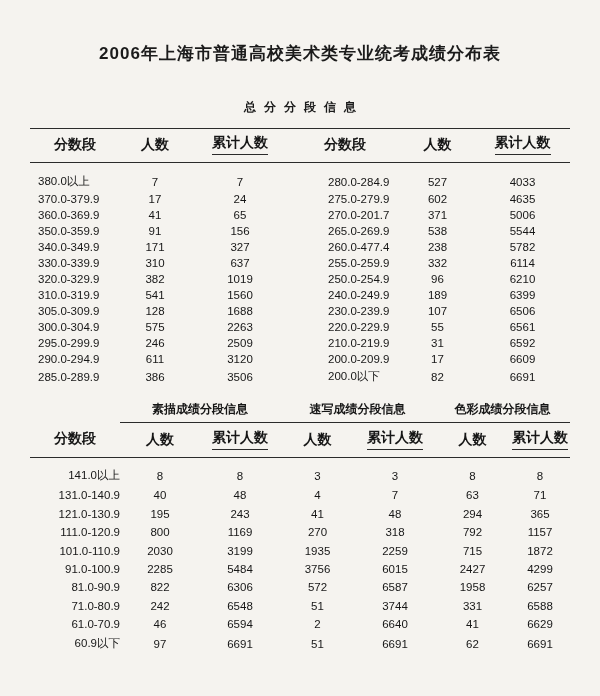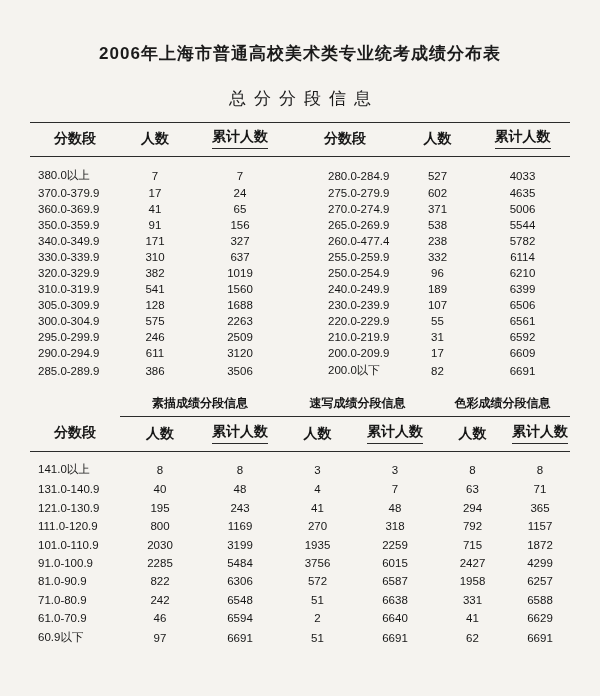--- a/index.html
+++ b/index.html
@@ -6,22 +6,22 @@
   .page {
     width:600px; height:696px; margin:0 auto; box-sizing:border-box;
     background:#f5f3ef; color:#1b1b1b; overflow:hidden;
     padding-top:42px;
     font-family:"Liberation Sans", sans-serif;
   }
   .doc-title {
     text-align:center; font-weight:bold; font-size:17px; letter-spacing:1px;
   }
   .section-title {
-    text-align:center; font-weight:normal; font-size:17px;
-    letter-spacing:8px; text-indent:8px; margin-top:22px;
+    text-align:center; font-weight:bold; font-size:12px;
+    letter-spacing:8px; text-indent:8px; margin-top:34px;
   }
   table.score-table {
     width:540px; margin:12px auto 0; border-collapse:collapse; table-layout:fixed;
     font-size:11.5px; color:#161616;
   }
   table.score-table th {
     font-weight:bold; font-size:14px; text-align:center; padding:5px 0 7px;
   }
   .total thead tr {
     border-top:1.5px solid #2b2b2b;
@@ -32,21 +32,21 @@
   td.range { text-align:left; padding:2px 0 2px 8px; white-space:nowrap; }
   .total td.range.c3 { padding-left:38px; }
   .total tbody tr:first-child td { padding-top:11px; }
   .subjects { margin-top:48px; }
   .subjects .group-row th { padding:3px 0 4px; font-size:12px; }
   .subjects .spanner { border-bottom:1px solid #2b2b2b; }
   .subjects .head-row2 { border-bottom:1.5px solid #2b2b2b; }
   .subjects .head-row2 th { padding:6px 0 7px; }
   .subjects tbody tr:first-child td { padding-top:10px; }
   .subjects td.num { padding:3.2px 0; }
-  .subjects td.range { padding:3.2px 0 3.2px 8px; }
+  .subjects td.range { padding:3.2px 0 3.2px 8px;text-align:right; }
 </style>
 </head>
 <body>
 
 <div class="page">
 
   <div class="doc-title">2006年上海市普通高校美术类专业统考成绩分布表</div>
 
   <div class="section-title">总分分段信息</div>
 
@@ -83,21 +83,21 @@
           <td class="num">17</td>
           <td class="num">24</td>
           <td class="range c3">275.0-279.9</td>
           <td class="num">602</td>
           <td class="num">4635</td>
         </tr>
         <tr>
           <td class="range c0">360.0-369.9</td>
           <td class="num">41</td>
           <td class="num">65</td>
-          <td class="range c3">270.0-274.9</td>
+          <td class="range c3">270.0-201.7</td>
           <td class="num">371</td>
           <td class="num">5006</td>
         </tr>
         <tr>
           <td class="range c0">350.0-359.9</td>
           <td class="num">91</td>
           <td class="num">156</td>
           <td class="range c3">265.0-269.9</td>
           <td class="num">538</td>
           <td class="num">5544</td>
@@ -266,21 +266,21 @@
           <td class="num">572</td>
           <td class="num">6587</td>
           <td class="num">1958</td>
           <td class="num">6257</td>
         </tr>
         <tr>
           <td class="range c0">71.0-80.9</td>
           <td class="num">242</td>
           <td class="num">6548</td>
           <td class="num">51</td>
-          <td class="num">6638</td>
+          <td class="num">3744</td>
           <td class="num">331</td>
           <td class="num">6588</td>
         </tr>
         <tr>
           <td class="range c0">61.0-70.9</td>
           <td class="num">46</td>
           <td class="num">6594</td>
           <td class="num">2</td>
           <td class="num">6640</td>
           <td class="num">41</td>

